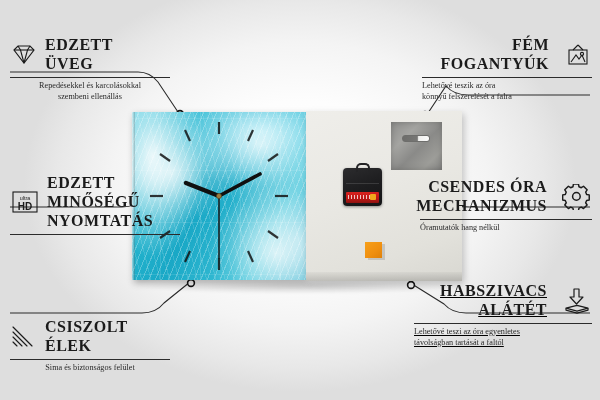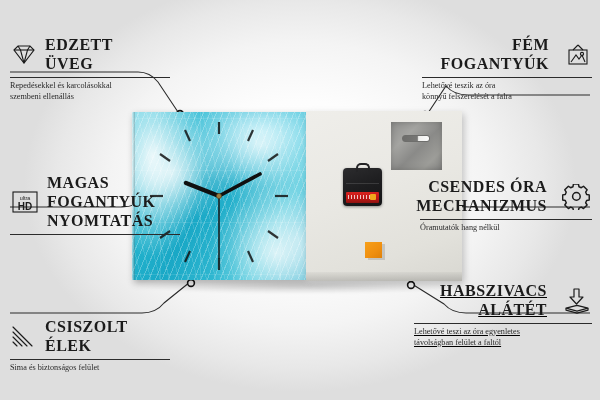--- a/index.html
+++ b/index.html
@@ -29,21 +29,21 @@
     font-family: "Liberation Serif", "DejaVu Serif", serif;
     font-size: 16px; font-weight: 700; letter-spacing: .5px;
     color: #1b1b1b; line-height: 1.18; white-space: pre-line;
   }
   .feature.left .title { text-align: left; }
   .feature.right .title { text-align: right; }
   .rule { height: 1px; background: #2b2b2b; margin-top: 3px; }
   .desc {
     font-family: "Liberation Serif", "DejaVu Serif", serif;
     font-size: 8.2px; color: #2a2a2a; line-height: 1.32;
-    margin-top: 3px; white-space: pre-line;
+    margin-top: 3px; white-space: pre-line; text-align: center;
   }
   .feature.right .desc { text-align: left; }
   .icon { flex: 0 0 auto; display: block; }
 
   
   #product {
     position: absolute; left: 132px; top: 112px;
     width: 330px; height: 168px;
   }
   #frontPanel {
@@ -266,21 +266,21 @@
 könnyű felszerelését a falra</div>
   </div>
 
   <div class="feature left" style="left:10px; top:174px; width:170px;">
     <div class="head">
       <svg class="icon" width="30" height="24" viewBox="0 0 30 24">
         <rect x="3" y="2" width="24" height="20" fill="none" stroke="#1b1b1b" stroke-width="1.1"></rect>
         <text x="15" y="10" text-anchor="middle" font-family="Liberation Sans, sans-serif" font-size="5.4" fill="#1b1b1b">ultra</text>
         <text x="15" y="19.5" text-anchor="middle" font-family="Liberation Sans, sans-serif" font-size="10" font-weight="bold" fill="#1b1b1b">HD</text>
       </svg>
-      <div class="title">MAGAS FOGANTYÚK
+      <div class="title">EDZETT MINŐSÉGŰ
 NYOMTATÁS</div>
     </div>
     <div class="rule"></div>
   </div>
 
   <div class="feature right" style="right:8px; top:178px; width:172px;">
     <div class="head">
       <div class="title">CSENDES ÓRA
 MECHANIZMUS</div>
       <svg class="icon" width="30" height="26" viewBox="0 0 30 26">
@@ -318,16 +318,16 @@
       <svg class="icon" width="30" height="26" viewBox="0 0 30 26">
         <g fill="none" stroke="#1b1b1b" stroke-width="1.2" stroke-linejoin="round">
           <path d="M12 1 h5 v8 h4 l-6.5 7 -6.5-7 h4 Z"></path>
           <path d="M15 17.4 L4 20.2 L15 23.2 L26 20.2 Z"></path>
           <path d="M4 20.2 v2 l11 3 11-3 v-2"></path>
         </g>
       </svg>
     </div>
     <div class="rule"></div>
     <div class="desc">Lehetővé teszi az óra egyenletes
-távolságban felület a faltól</div>
+távolságban tartását a faltól</div>
   </div>
 
 </div>
 
 </body></html>

